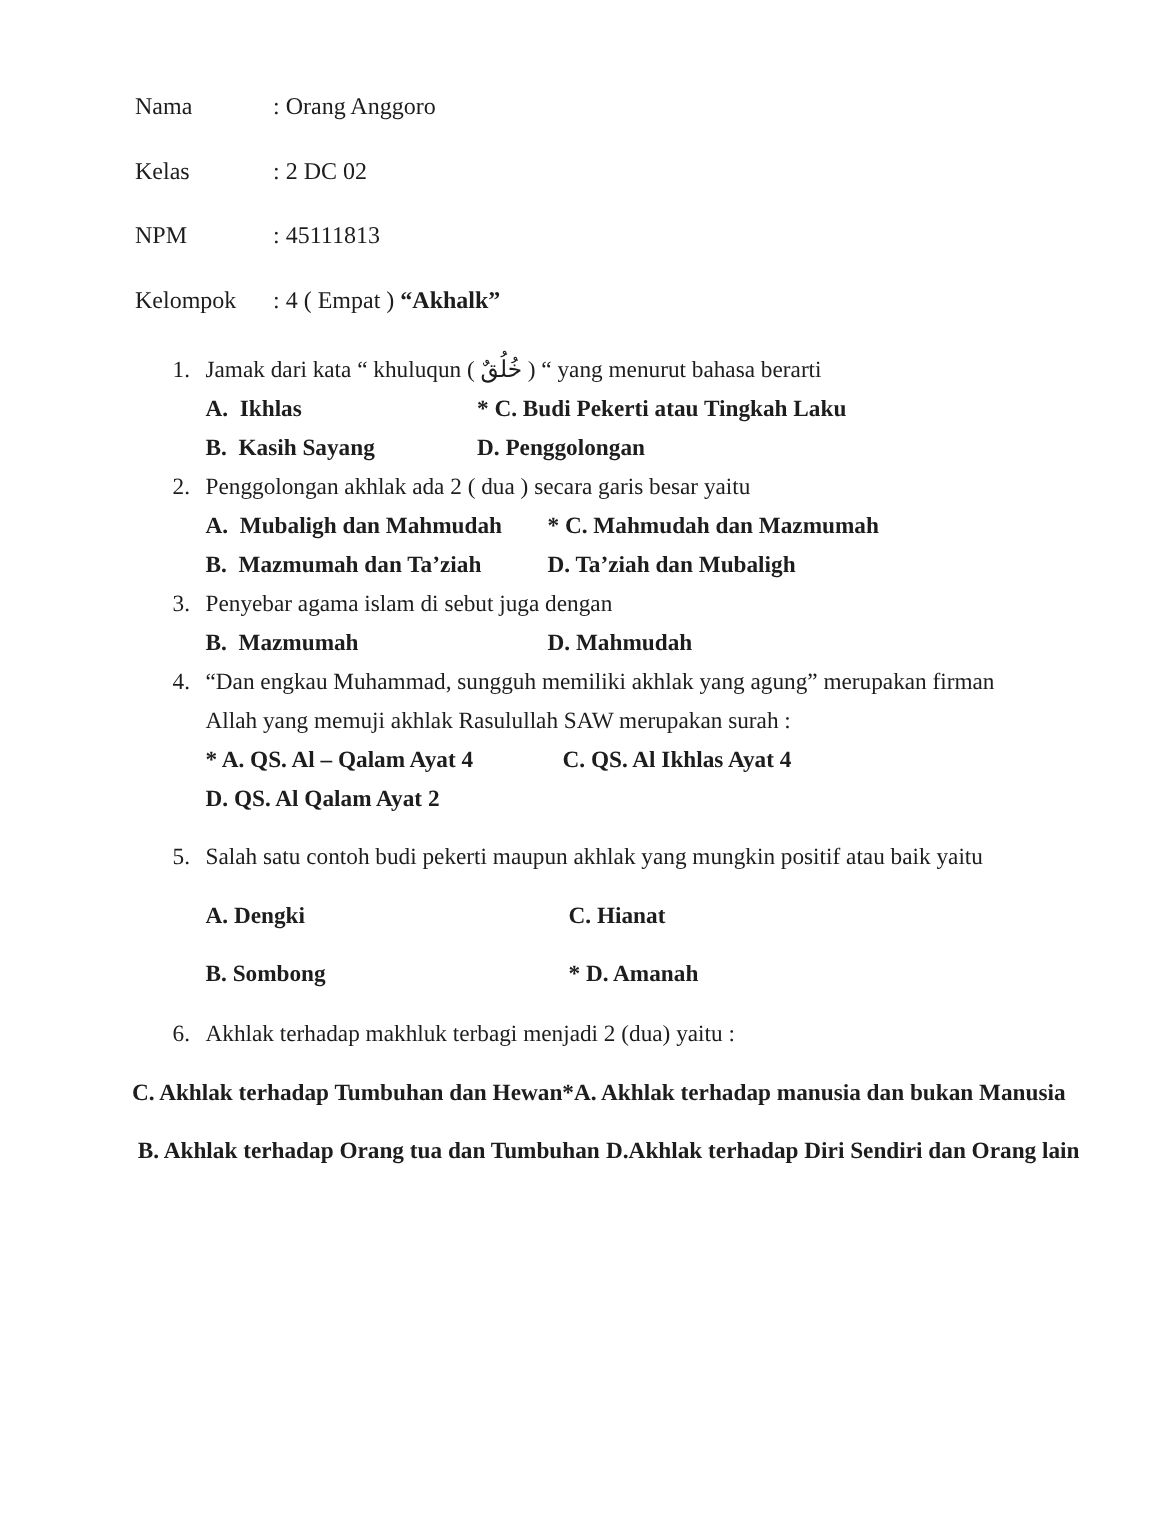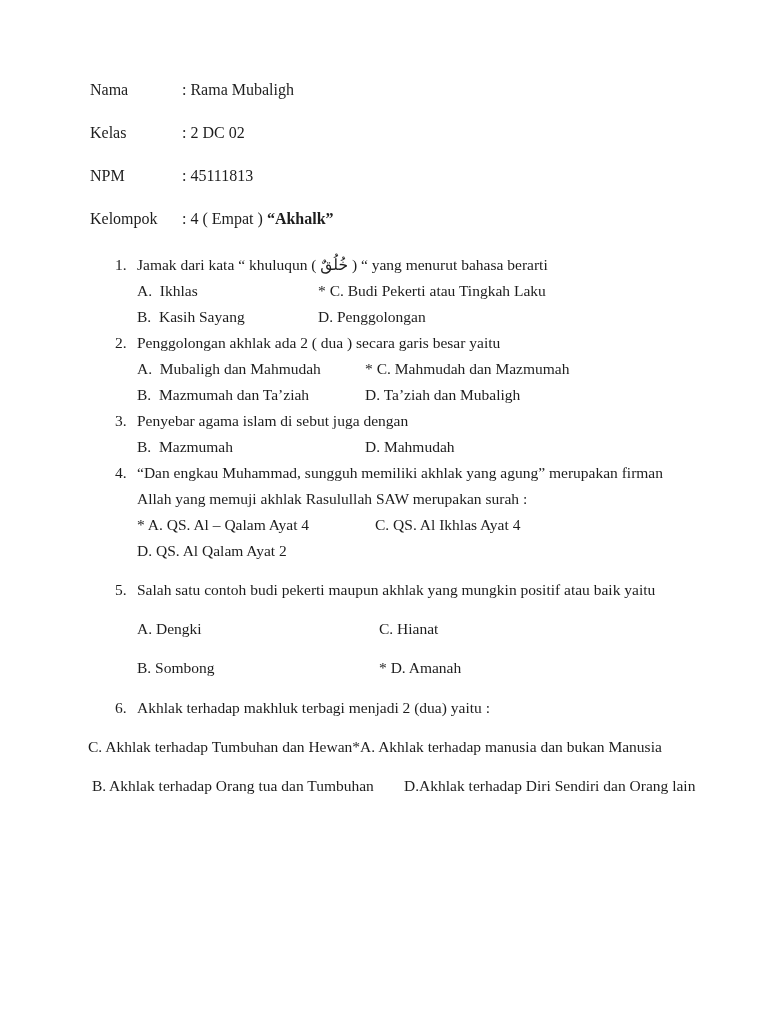--- a/index.html
+++ b/index.html
@@ -6,60 +6,60 @@
   .page {
     position: relative;
     width: 768px;
     height: 1024px;
     background: #ffffff;
     color: #1d1d1d;
     font-family: "Liberation Serif", "DejaVu Serif", serif;
     overflow: hidden;
   }
   
-  .header { padding-top: 80px; margin-left: 90px; font-size: 16px; }
+  .header { padding-top: 62px; margin-left: 90px; font-size: 16px; }
   .hrow { display: flex; line-height: 19px; margin-bottom: 24px; }
   .hlabel { width: 92px; flex: none; }
   .hvalue { white-space: pre-wrap; }
   .hvalue b { font-weight: bold; }
   
   .title {
     margin: 18px 0 0 90px;
     font-size: 20px;
     font-weight: normal;
     line-height: 28px;
   }
   
   .questions { margin: 22px 100px 0 115px; font-size: 15.5px; line-height: 26px; }
   .qline { display: flex; }
   .qnum { width: 22px; flex: none; }
   .qtext { flex: 1; white-space: pre-wrap; }
   .opt-row { display: flex; margin-left: 22px; }
-  .opt { white-space: pre; }
+  .opt { white-space: pre; font-weight: bold; }
   .opt.left { flex: none; }
   .q1 .opt.left { width: 181px; }
   .q2 .opt.left { width: 228px; }
   .q3 .opt.left { width: 228px; }
   .q4 .opt.left { width: 238px; }
   .q5 .opt.left { width: 242px; }
   .q6 .opt.left { width: 316px; }
   .q5 { margin-top: 13px; }
   .q5 .opt-row { margin-top: 13px; }
   .q6 { margin-top: 14px; }
   .q6 .opt-row { margin-top: 13px; margin-left: -27px; }
 </style>
 </head>
 <body>
 
 <div class="page">
 
   <div class="header">
     <div class="hrow">
       <span class="hlabel">Nama</span>
-      <span class="hvalue">: Rama Mubaligh</span>
+      <span class="hvalue">: Orang Anggoro</span>
     </div>
     <div class="hrow">
       <span class="hlabel">Kelas</span>
       <span class="hvalue">: 2 DC 02</span>
     </div>
     <div class="hrow">
       <span class="hlabel">NPM</span>
       <span class="hvalue">: 45111813</span>
     </div>
     <div class="hrow">

